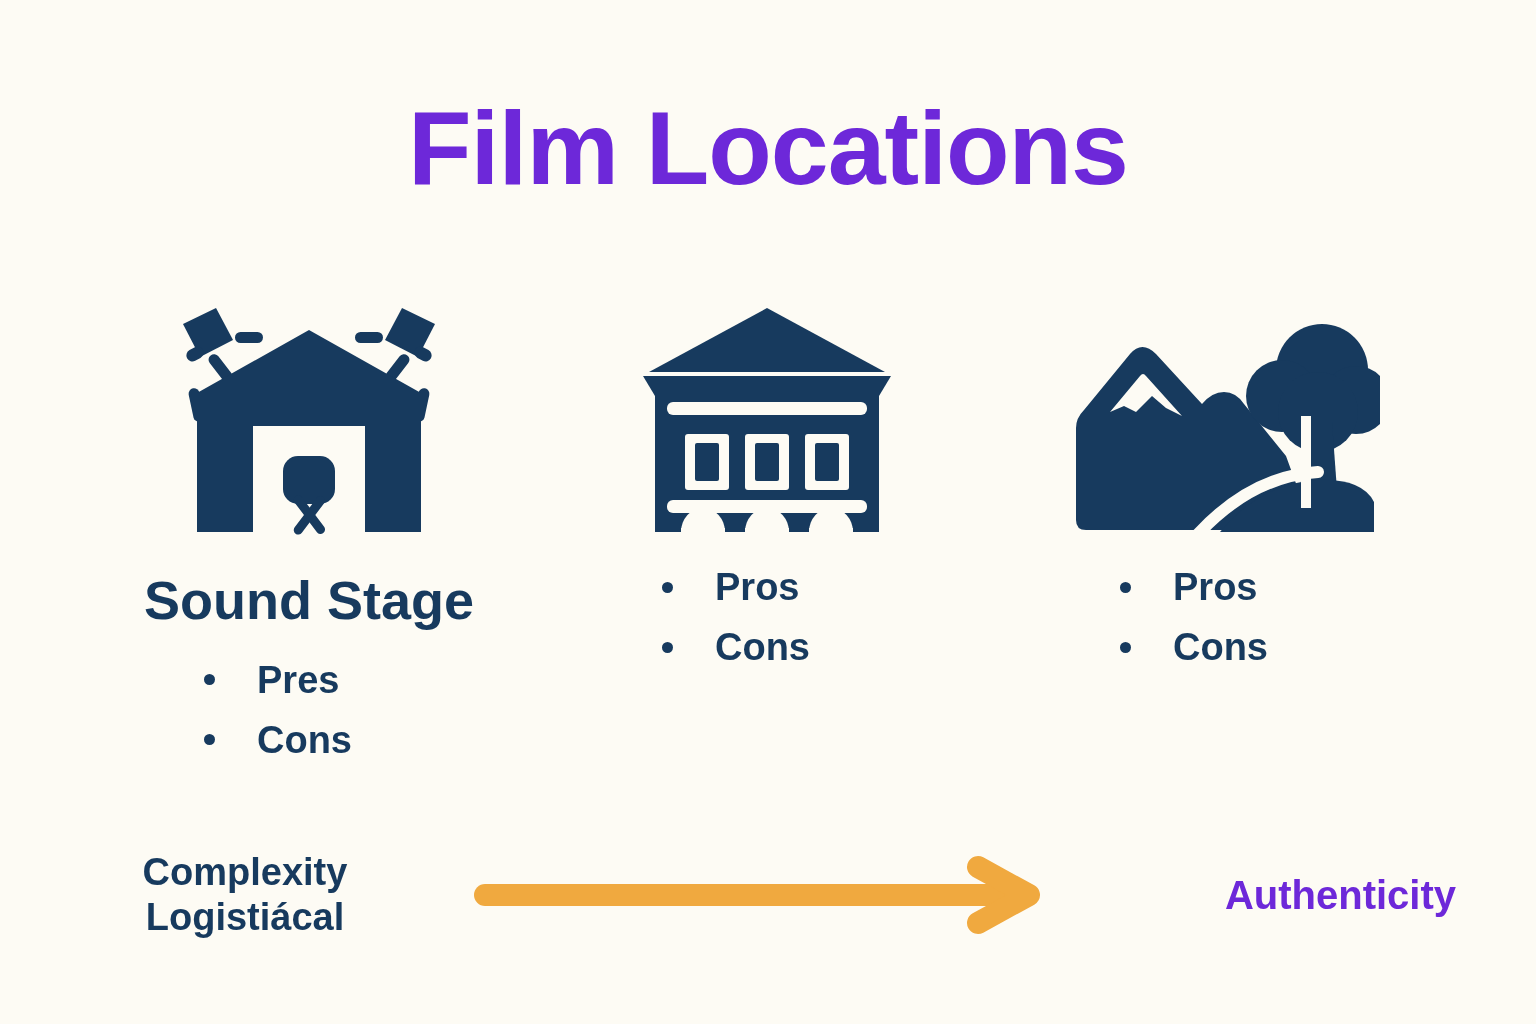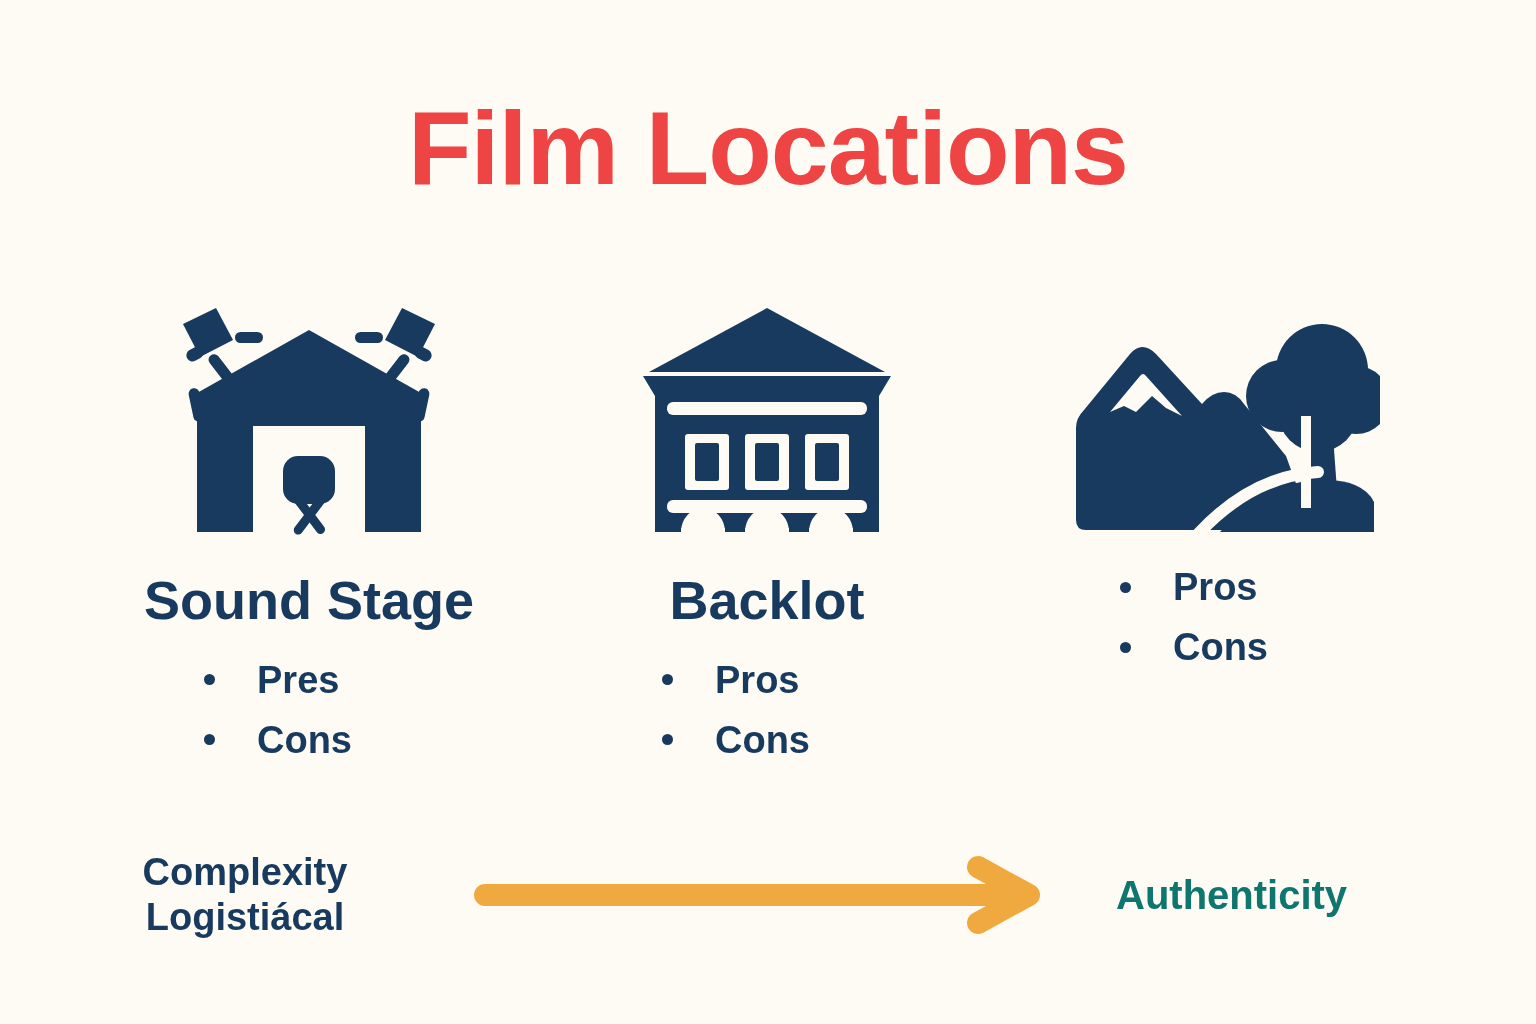--- a/index.html
+++ b/index.html
@@ -23,21 +23,21 @@
   
   .title {
     position: absolute;
     top: 96px;
     left: 0;
     width: 1536px;
     text-align: center;
     font-size: 104px;
     font-weight: bold;
     letter-spacing: -1px;
-    color: #ef4444;
+    color: #6d28d9;
     line-height: 1.0;
     white-space: nowrap;
   }
 
   
   .columns {
     position: absolute;
     top: 286px;
     left: 80px;
     width: 1376px;
@@ -119,24 +119,24 @@
   }
   .spec-arrow {
     flex: 1 1 auto;
     display: flex;
     align-items: center;
     justify-content: center;
     padding: 0 24px;
   }
   .spec-right {
     width: 340px;
-    text-align: left;
+    text-align: right;
     font-size: 40px;
     font-weight: bold;
-    color: #0f766e;
+    color: #6d28d9;
     line-height: 1.1;
     white-space: nowrap;
   }
 </style>
 </head>
 <body>
 
 <div class="slide">
 
   <div class="title">Film Locations</div>
@@ -212,21 +212,20 @@
             <path d="M172 240 L172 246 A22 24 0 0 1 216 246 L216 240 Z" fill="#FDFBF4"></path>
             <path d="M44 236 a22 24 0 0 1 44 0 z" fill="#FDFBF4"></path>
             <path d="M108 236 a22 24 0 0 1 44 0 z" fill="#FDFBF4"></path>
             <path d="M172 236 a22 24 0 0 1 44 0 z" fill="#FDFBF4"></path>
             <rect x="44" y="232" width="44" height="8" fill="#FDFBF4"></rect>
             <rect x="108" y="232" width="44" height="8" fill="#FDFBF4"></rect>
             <rect x="172" y="232" width="44" height="8" fill="#FDFBF4"></rect>
           </g>
         </svg>
       </div>
-      <div class="col-title">Backlot</div>
       <div class="bullets">
         <div class="bullet-row">
           <span class="bullet-dot"></span>
           <span class="bullet-label">Pros</span>
         </div>
         <div class="bullet-row">
           <span class="bullet-dot"></span>
           <span class="bullet-label">Cons</span>
         </div>
       </div>

